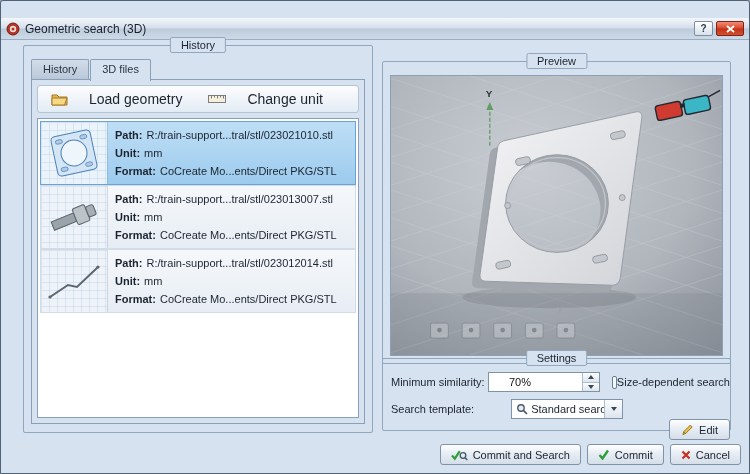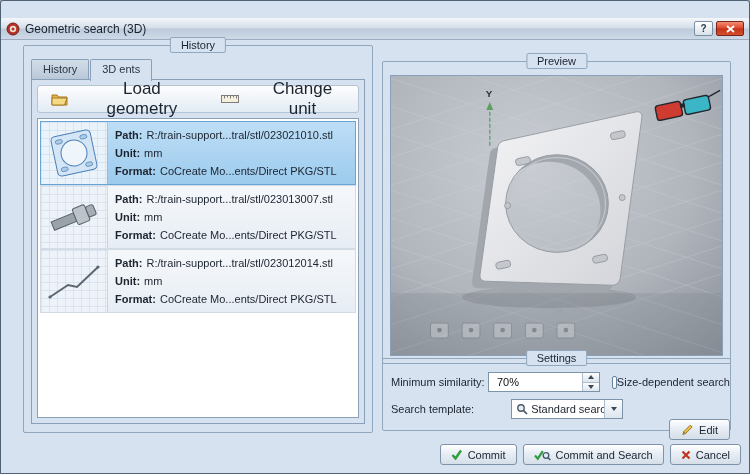--- a/index.html
+++ b/index.html
@@ -54,21 +54,21 @@
   
   .list-toolbar {
     position:absolute; top:5px; left:5px; right:5px; height:28px; box-sizing:border-box;
     border:1px solid #b3c4d5; border-radius:3px;
     background:linear-gradient(#fdfdfe,#e2ebf4);
     display:flex; align-items:center; padding:0 5px; gap:10px;
   }
   .tool-btn {
     display:flex; align-items:center; gap:21px; height:22px; padding:0 7px;
     background:transparent; border:1px solid transparent; border-radius:3px;
-    font-family:inherit; font-size:17px; color:#1c2430; cursor:default;
+    font-family:inherit; font-size:14px; color:#1c2430; cursor:default;
   }
   
   .file-list {
     position:absolute; top:38px; left:5px; right:5px; bottom:5px; box-sizing:border-box;
     border:1px solid #8aa0b8; background:#ffffff; padding:2px; overflow:hidden;
   }
   .file-item {
     display:flex; height:64px; margin-bottom:0; box-sizing:border-box;
     border:1px solid #d3dce6; background:linear-gradient(#f5f8fb,#e7edf4);
     cursor:default;
@@ -83,21 +83,21 @@
   .scene-wrap { position:absolute; top:13px; left:7px; right:7px; bottom:7px; border:1px solid #8aa0b8; }
   .scene-wrap svg { display:block; width:100%; height:100%; }
   
   .settings-row { position:absolute; left:0; right:0; height:22px; display:flex; align-items:center; padding-left:8px; }
   .row1 { top:12px; } .row2 { top:39px;gap:32px; }
   .set-label { width:92px; text-align:right; margin-right:5px; white-space:nowrap; }
   .spinbox, .dropdown {
     display:inline-flex; align-items:center; width:112px; height:20px; box-sizing:border-box;
     border:1px solid #7c93a8; background:#fff;
   }
-  .spin-input { flex:1; min-width:0; border:none; outline:none; padding:0 8px;
+  .spin-input { flex:1; min-width:0; border:none; outline:none; padding:0 20px;
     font-family:inherit; font-size:11px; color:#111; background:#fff; }
   .spin-buttons { display:flex; flex-direction:column; width:16px; align-self:stretch; border-left:1px solid #aebdcb; }
   .spin-up,.spin-down { flex:1; display:flex; align-items:center; justify-content:center;
     background:linear-gradient(#fdfdfe,#dde5ed); }
   .spin-up { border-bottom:1px solid #aebdcb; }
   .tri-up   { width:0;height:0;border-left:3px solid transparent;border-right:3px solid transparent;border-bottom:4px solid #37485a; display:block; }
   .tri-down { width:0;height:0;border-left:3px solid transparent;border-right:3px solid transparent;border-top:4px solid #37485a; display:block; }
   .checkbox { width:13px; height:13px; box-sizing:border-box; margin-left:12px;
     border:1px solid #66819a; border-radius:2px; background:linear-gradient(#fff,#eef3f8); }
   .chk-label { white-space:nowrap; }
@@ -146,21 +146,21 @@
           <path d="M1,1 L8,7 M8,1 L1,7" stroke="#ffffff" stroke-width="1.8"></path>
         </svg>
     </button>
   </div>
 
   <div class="group" id="history-group">
     <span class="group-label">History</span>
 
     <div class="tabs">
       <div class="tab">History</div>
-      <div class="tab active">3D ents</div>
+      <div class="tab active">3D files</div>
     </div>
 
     <div class="history-content">
 
       <div class="list-toolbar">
         <button class="tool-btn">
           <span class="icon">
             <svg width="17" height="14" viewBox="0 0 17 14">
               <path d="M1,3 h5 l2,2 h8 v8 H1 Z" fill="#e8b452" stroke="#a57a25"></path>
               <path d="M1,6 h15 l-2.5,7 H1 Z" fill="#f6d984" stroke="#a57a25"></path>
@@ -378,38 +378,38 @@
           </svg>
         </span>
         <span>Edit</span>
       </button>
     </div>
   </div>
 
   <div class="footer">
     <button class="btn">
       <span class="icon">
-        <svg width="12" height="11" viewBox="0 0 12 11">
-            <path d="M1.5,6 l3,3.5 5.5,-8" fill="none" stroke="#2e9e3c" stroke-width="2.4"></path>
-          </svg>
-      </span>
-      <span>Commit</span>
-    </button>
-    <button class="btn">
-      <span class="icon">
         <svg width="17" height="12" viewBox="0 0 17 12">
           <path d="M1,6.5 l2.8,3.2 5,-7.5" fill="none" stroke="#2e9e3c" stroke-width="2.2"></path>
           <circle cx="12" cy="6.5" r="2.8" fill="none" stroke="#44566a" stroke-width="1.3"></circle>
           <line x1="14" y1="8.7" x2="16.3" y2="11" stroke="#44566a" stroke-width="1.5"></line>
         </svg>
       </span>
       <span>Commit and Search</span>
     </button>
     <button class="btn">
       <span class="icon">
+        <svg width="12" height="11" viewBox="0 0 12 11">
+            <path d="M1.5,6 l3,3.5 5.5,-8" fill="none" stroke="#2e9e3c" stroke-width="2.4"></path>
+          </svg>
+      </span>
+      <span>Commit</span>
+    </button>
+    <button class="btn">
+      <span class="icon">
         <svg width="10" height="10" viewBox="0 0 10 10">
             <path d="M1.5,1.5 L8.5,8.5 M8.5,1.5 L1.5,8.5" stroke="#c43320" stroke-width="2.2"></path>
           </svg>
       </span>
       <span>Cancel</span>
     </button>
   </div>
 
 </div>
 

